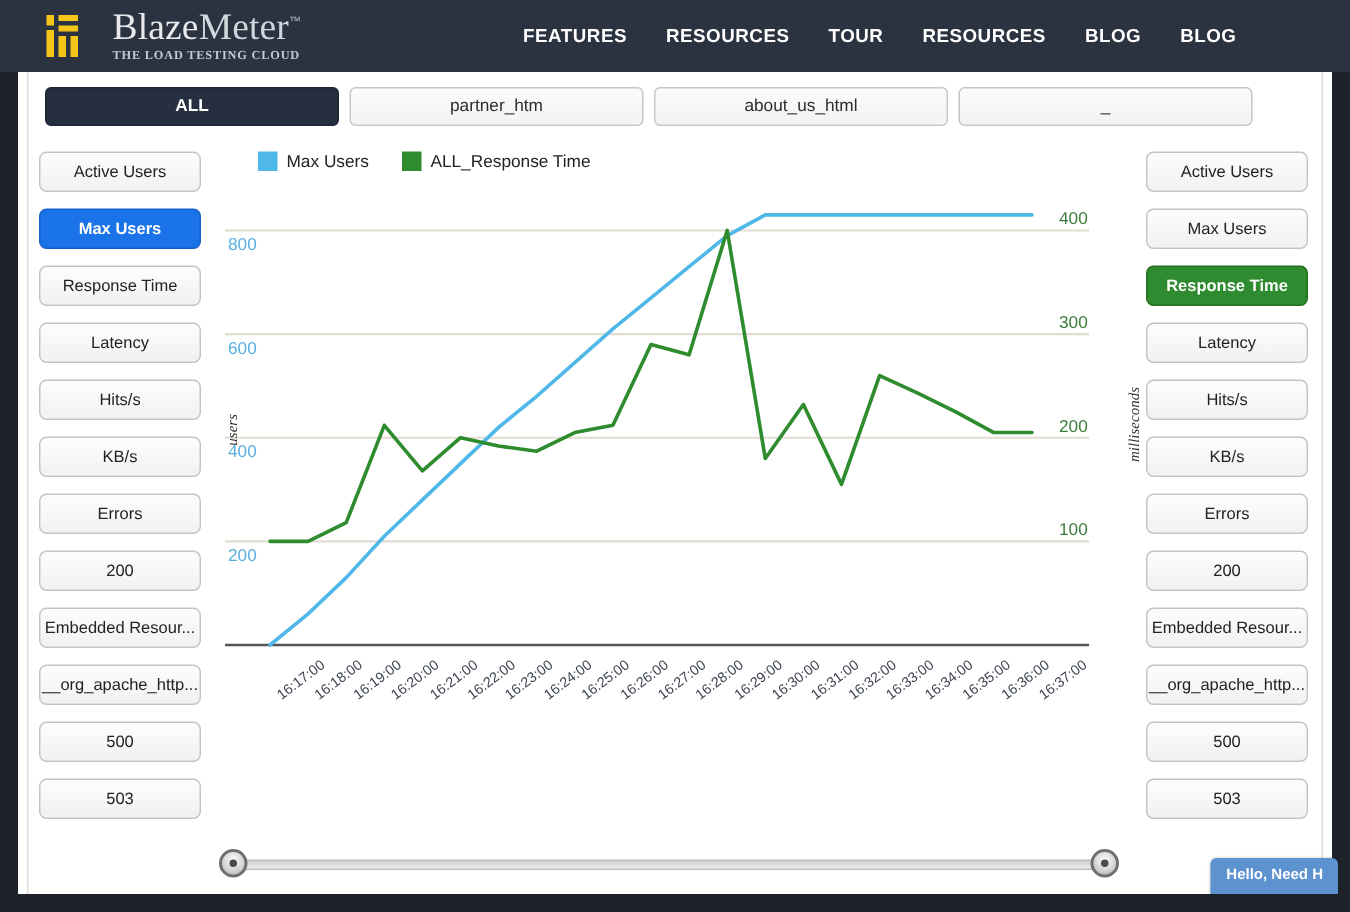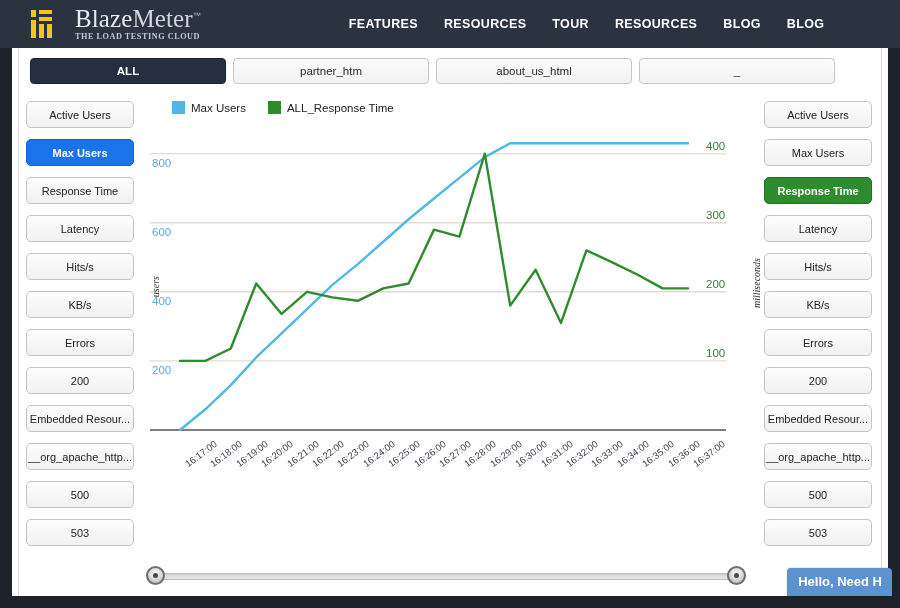--- a/index.html
+++ b/index.html
@@ -182,21 +182,21 @@
   }
   .slider-handle.left { left: 0; }
   .slider-handle.right { right: 0; }
 
   
   .chat-tab {
     position: absolute;
     right: -4px; bottom: 0;
     background: #5b92cf;
     color: #ffffff;
-    font-size: 13px; font-weight: bold;
+    font-size: 10px; font-weight: bold;
     padding: 6px 10px 7px 11px;
     border-radius: 4px 4px 0 0;
     white-space: nowrap;
     cursor: pointer;
     box-shadow: 0 0 2px rgba(0,0,0,.25);
   }
 </style>
 </head>
 <body>
 

